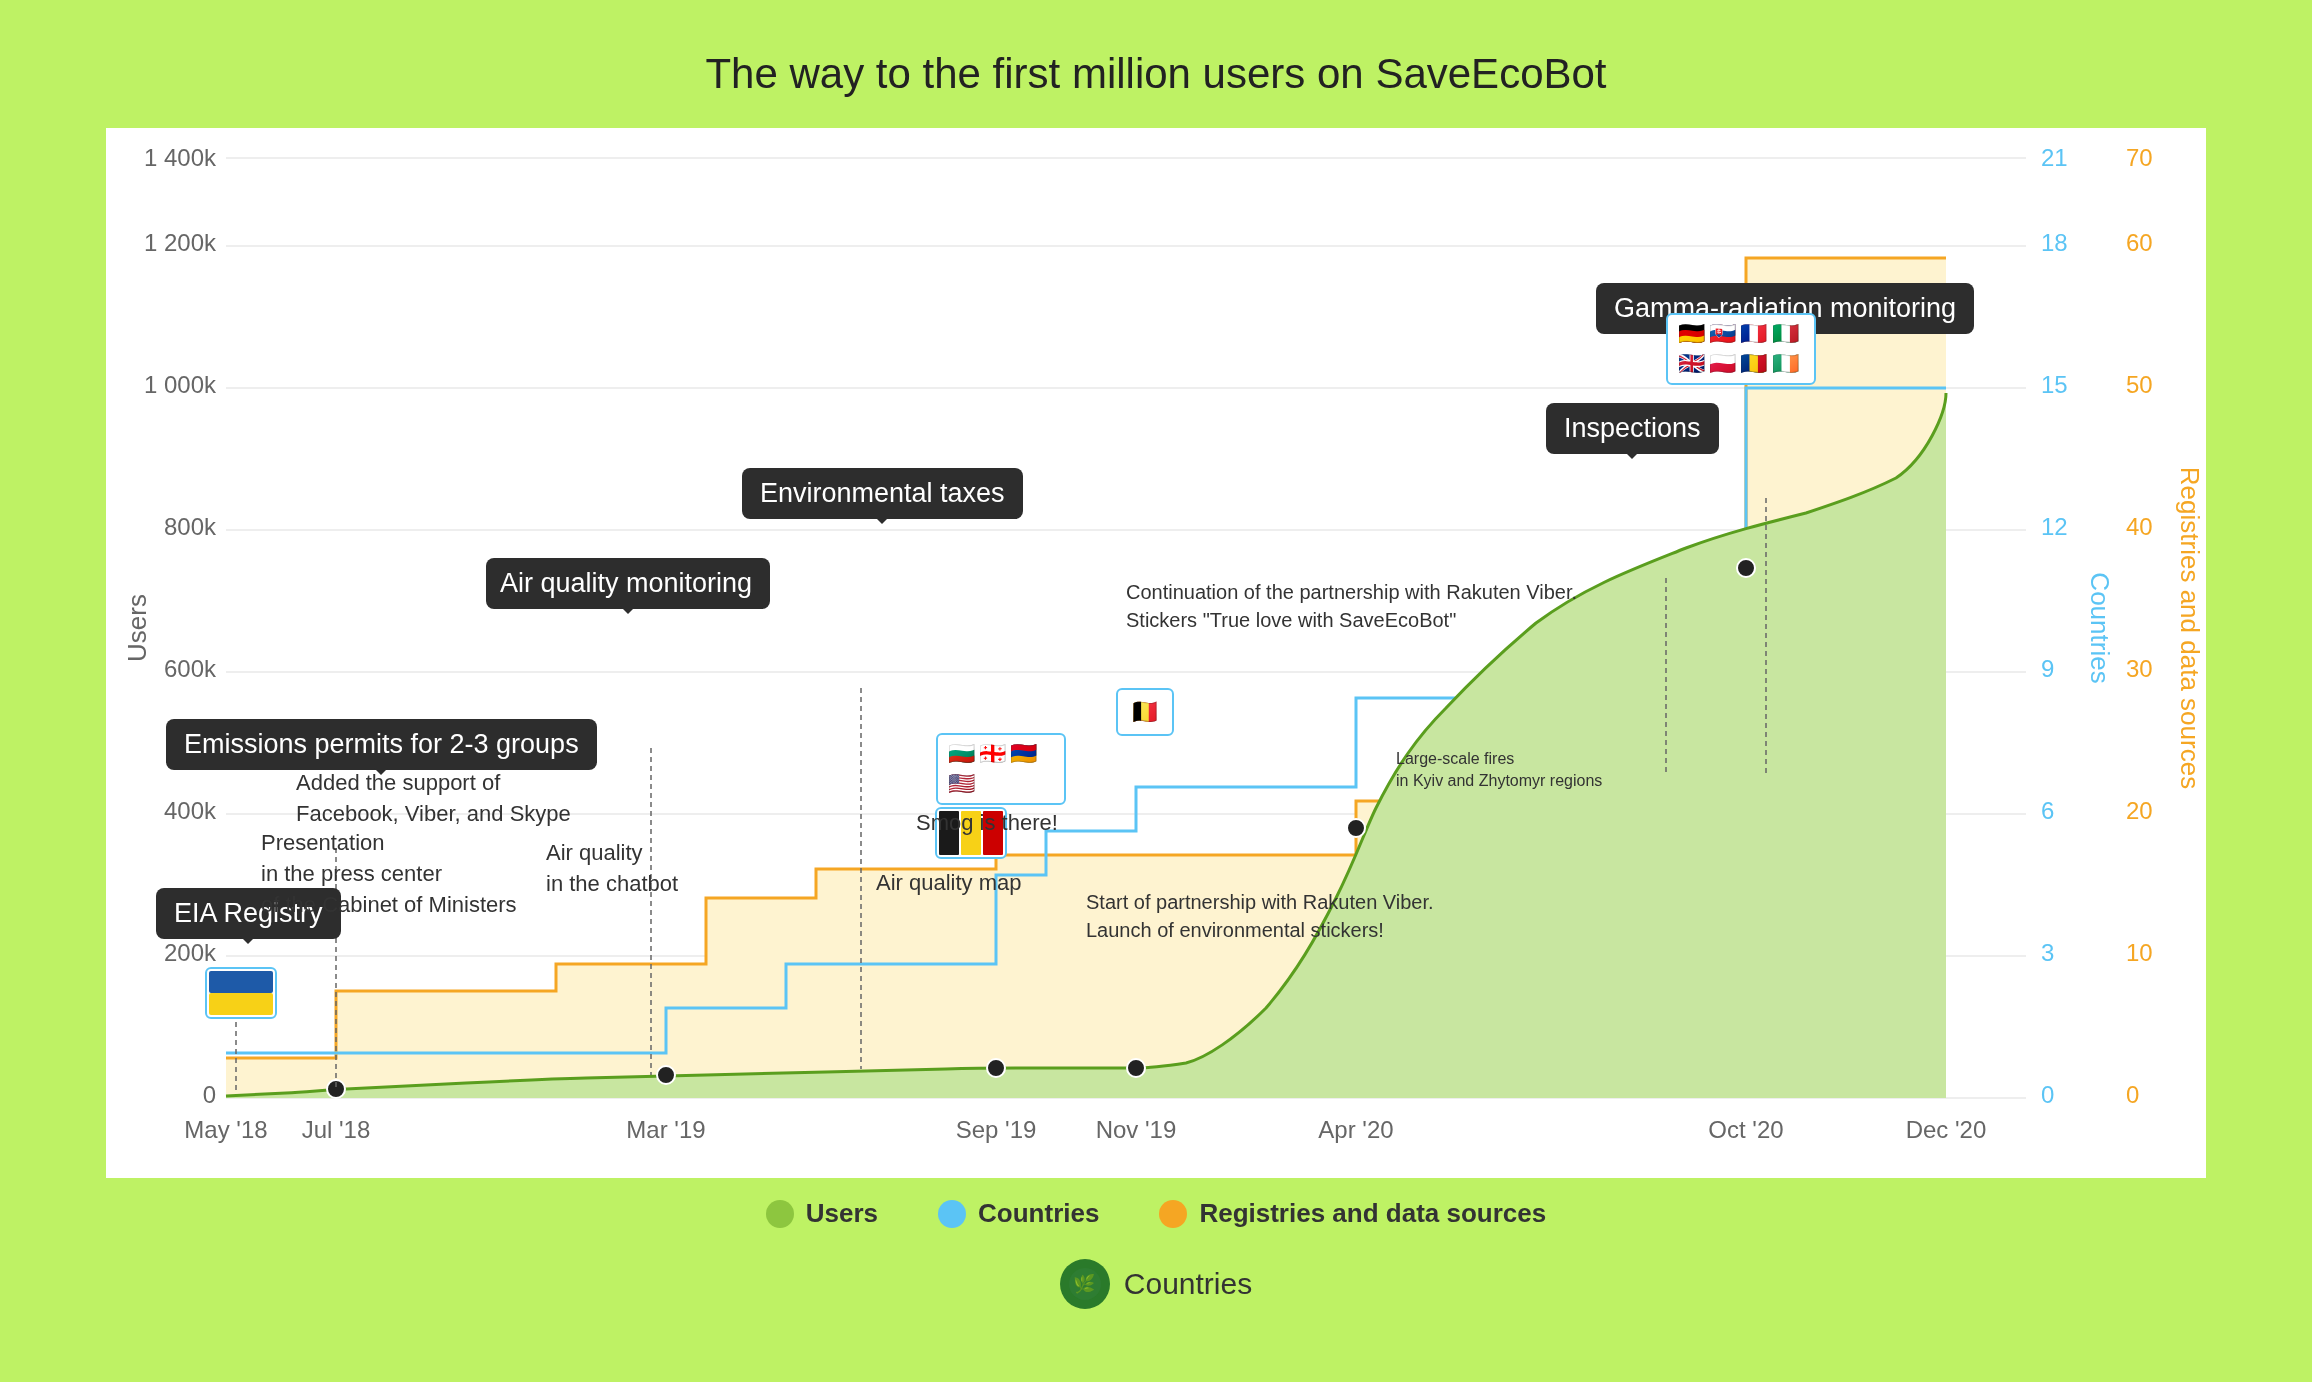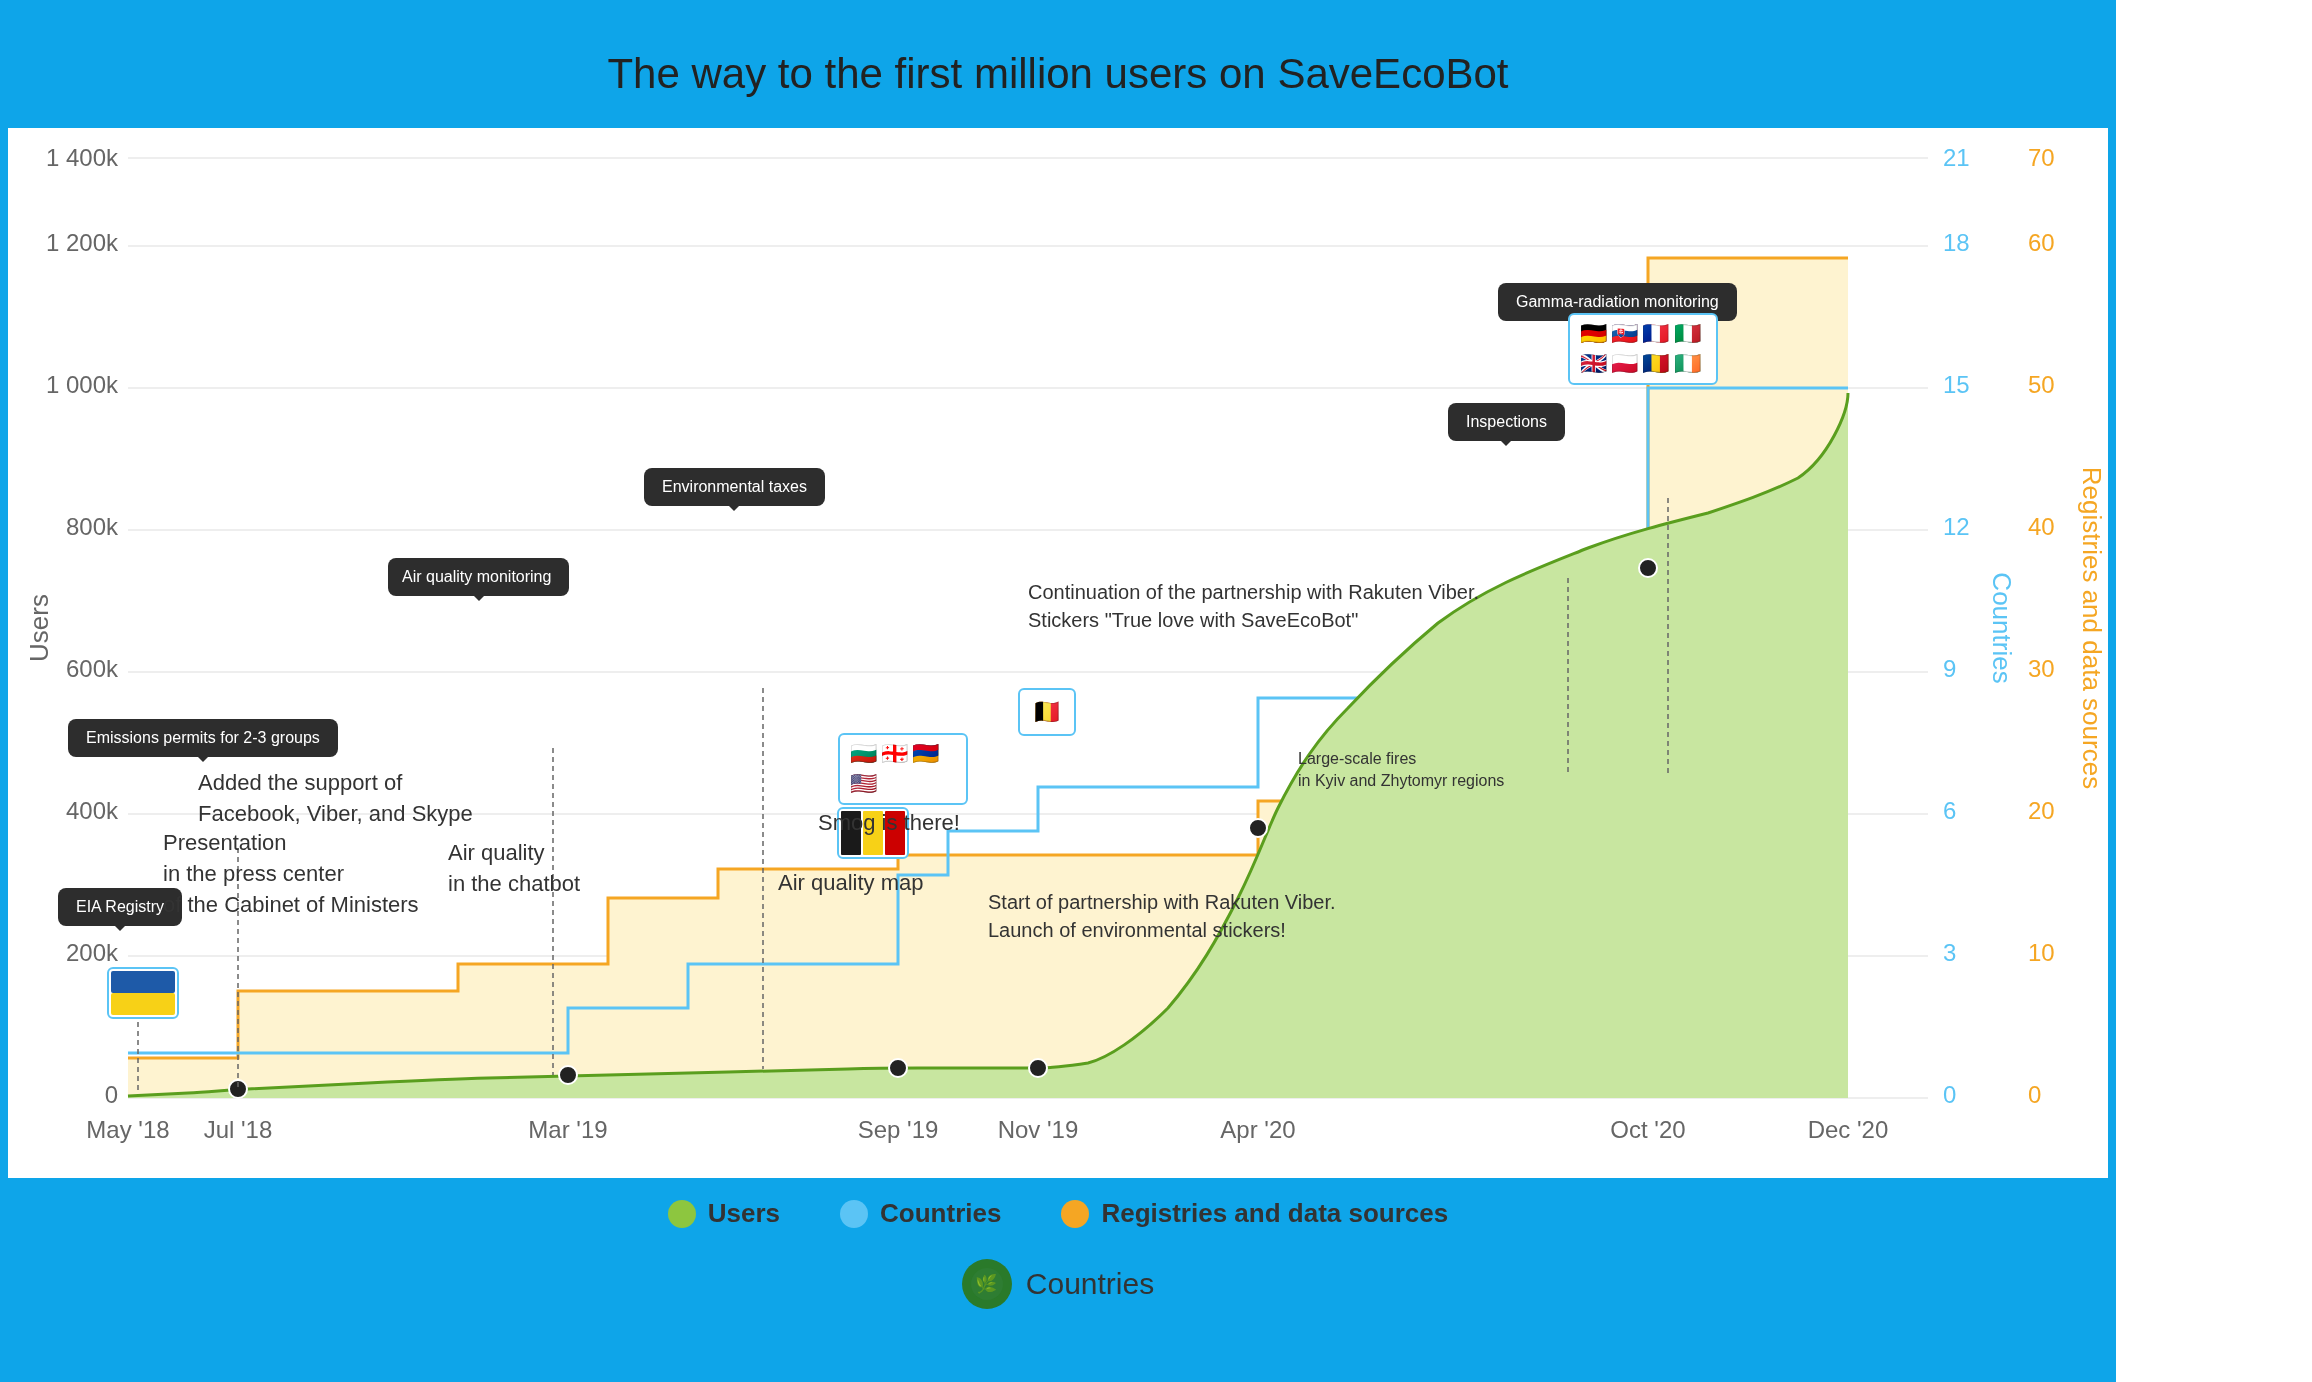--- a/index.html
+++ b/index.html
@@ -5,24 +5,24 @@
     * { margin: 0; padding: 0; box-sizing: border-box; }
     body {
       background: #fff;
       font-family: 'Arial', sans-serif;
       width: 2312px;
       min-height: 1382px;
       position: relative;
       overflow: hidden;
     }
     .chart-container {
-      width: 2116px;
+      width: 2312px;
       height: 1382px;
       position: relative;
-      background: #0ea5e9;
+      background: #bef264;
       display: flex;
       flex-direction: column;
       align-items: center;
     }
     .chart-title {
       font-size: 42px;
       font-weight: 400;
       color: #222;
       margin-top: 50px;
       margin-bottom: 30px;
@@ -81,21 +81,21 @@
       font-size: 30px;
       color: #333;
       font-weight: 500;
     }
     
     .annotation-dark {
       background: #2d2d2d;
       color: white;
       border-radius: 8px;
       padding: 10px 18px;
-      font-size: 16px;
+      font-size: 27px;
       white-space: nowrap;
       position: absolute;
       font-weight: 400;
     }
     .annotation-dark::after {
       content: '';
       position: absolute;
       bottom: -12px;
       left: 50%;
       transform: translateX(-50%);

